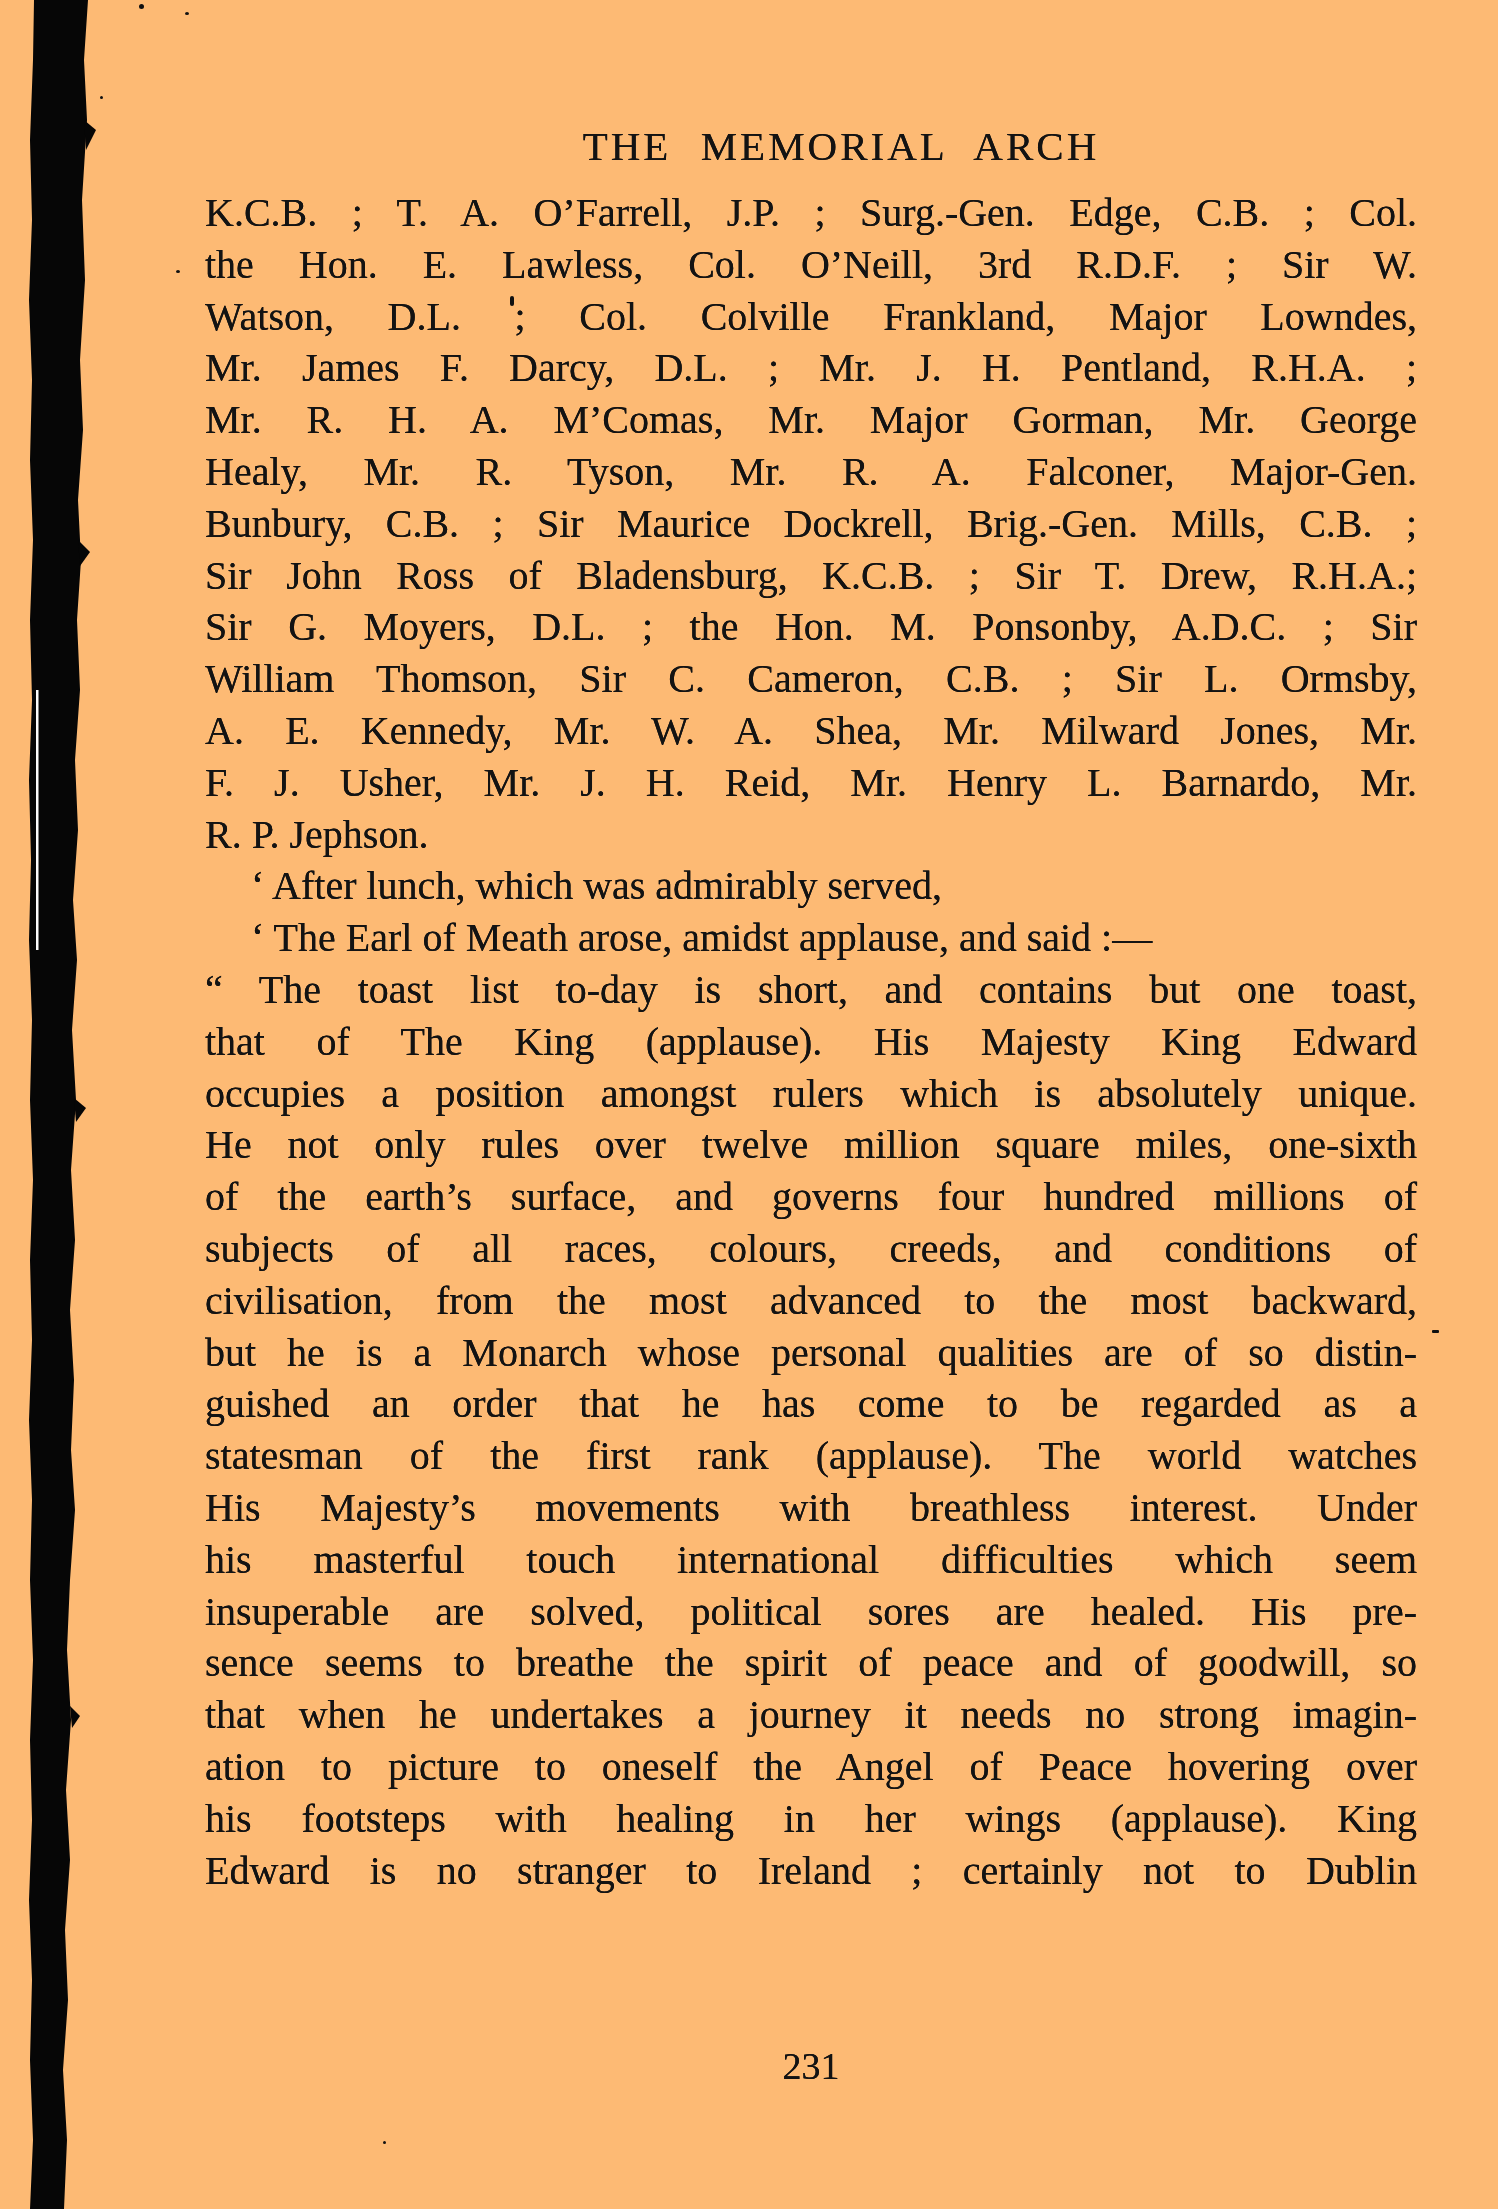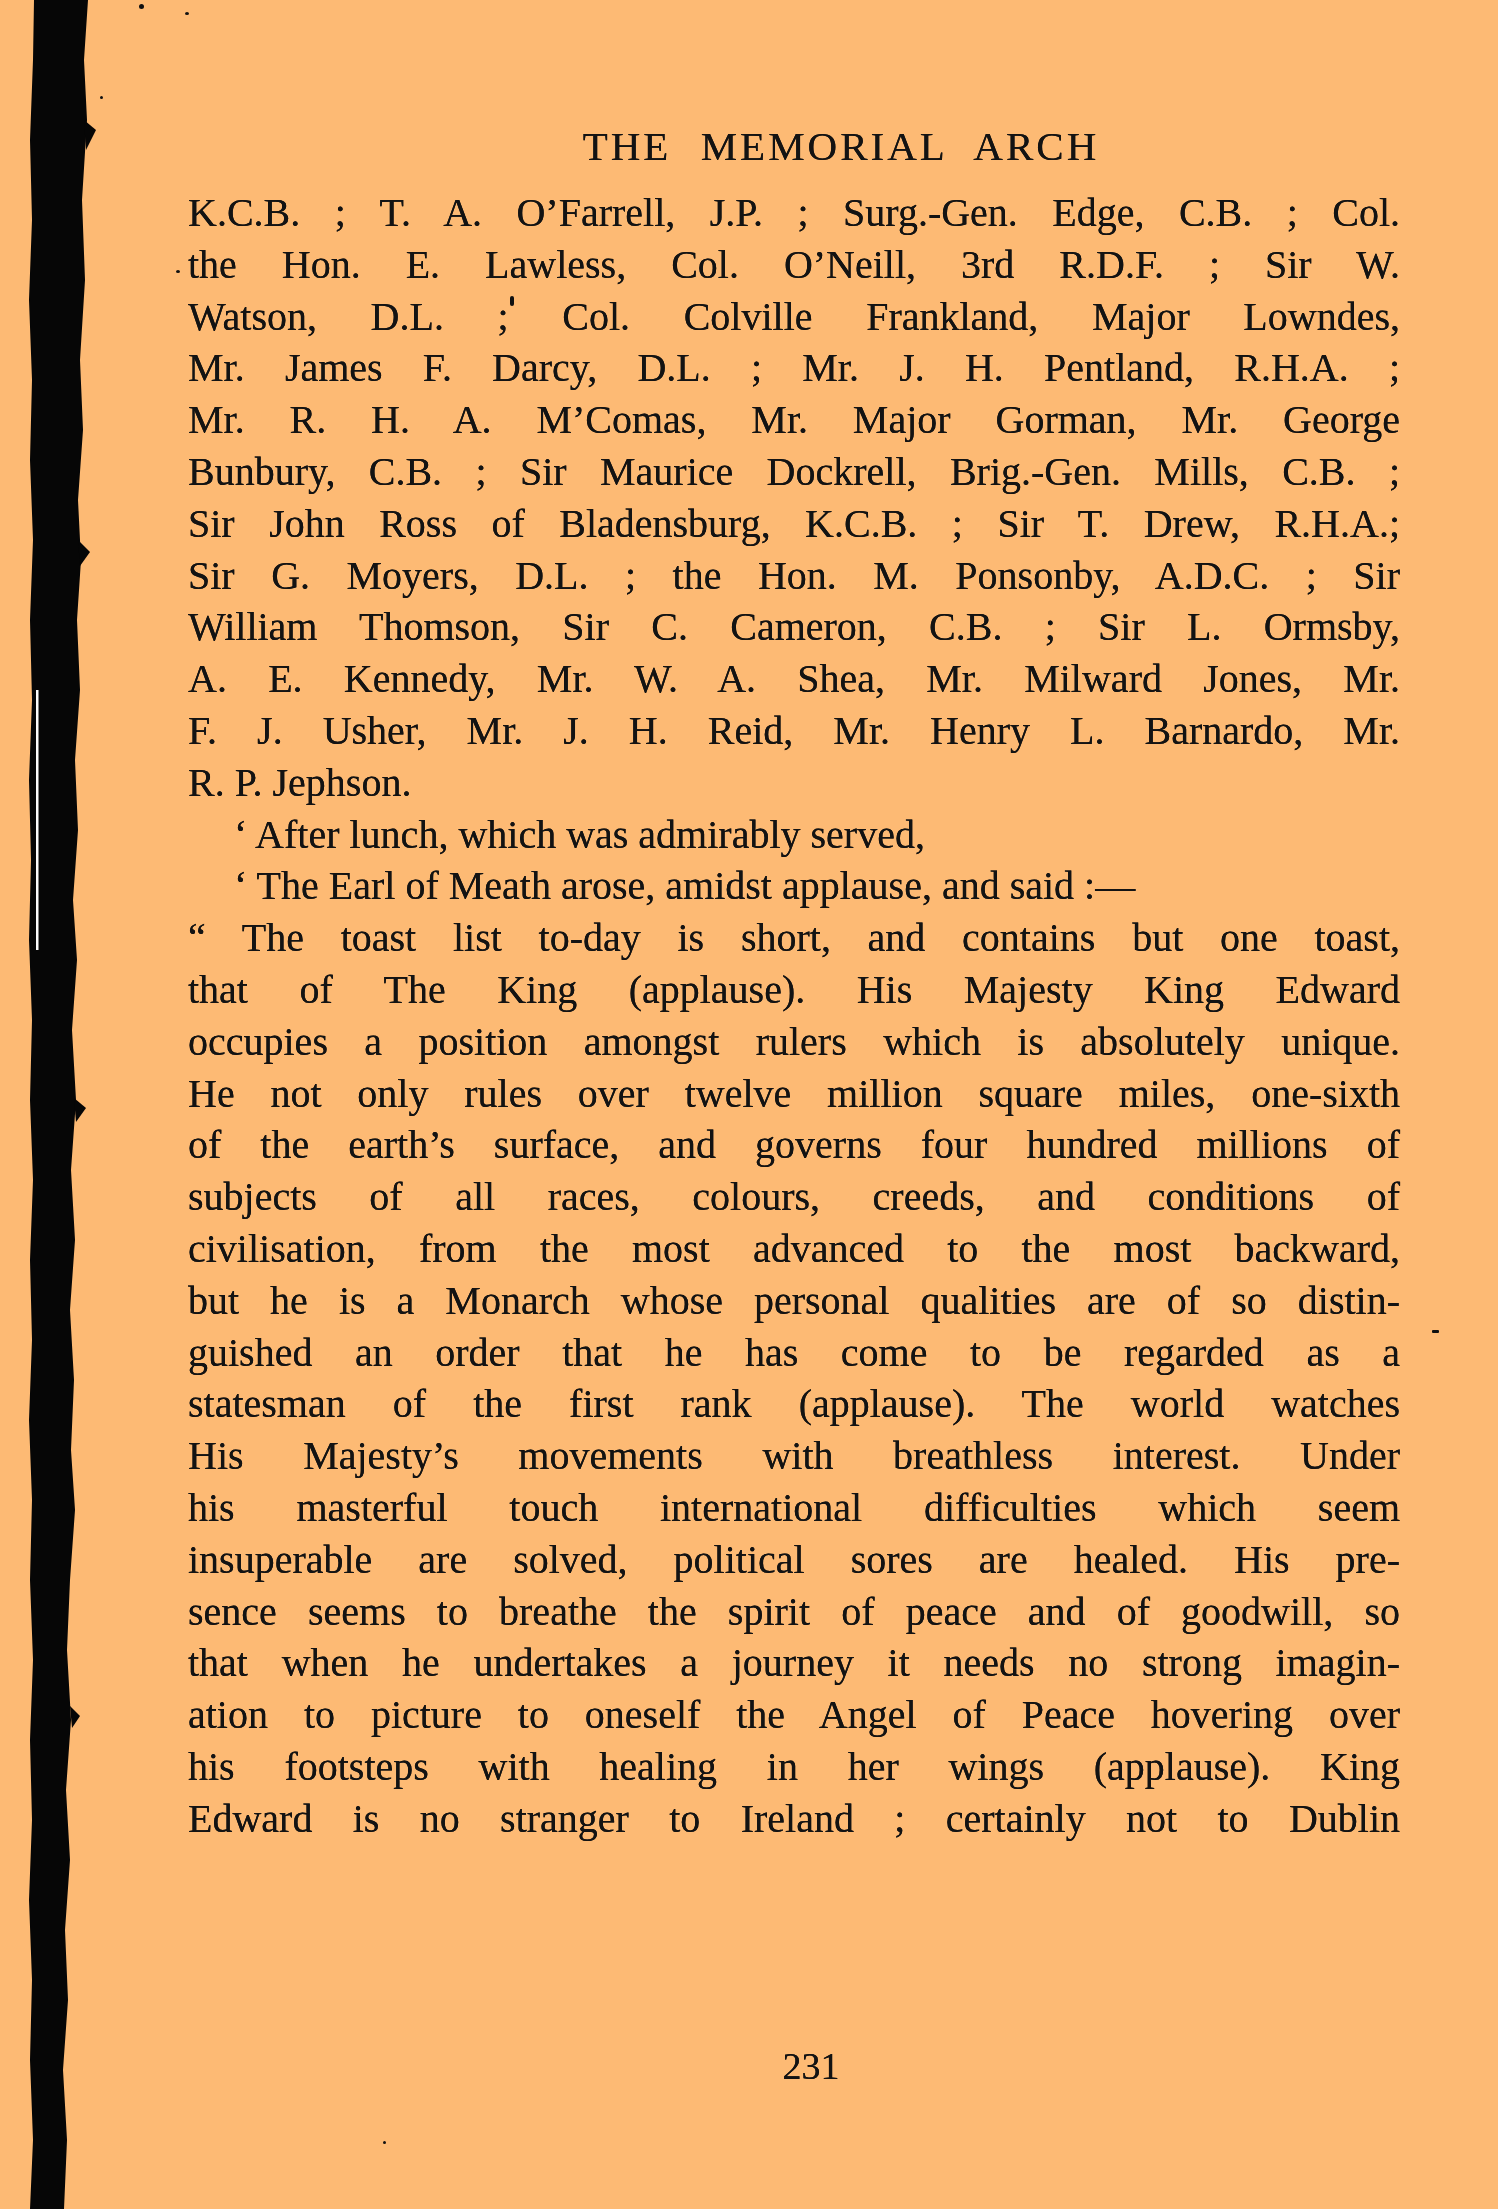--- a/index.html
+++ b/index.html
@@ -13,21 +13,21 @@
   }
   .scan-band{position:absolute;left:0;top:0;}
   .speck{position:absolute;background:#101010;border-radius:50%;}
   .page-title{
     position:absolute;left:205px;top:122px;width:1272px;
     text-align:center;font-size:41px;letter-spacing:3px;word-spacing:16px;
     white-space:nowrap;
     text-shadow:0 0 0.5px #131313;
   }
   .text-block{
-    position:absolute;left:188px;top:187px;width:1212px;
+    position:absolute;left:205px;top:187px;width:1212px;
   }
   .line{
     height:51.8px;line-height:51.8px;font-size:40px;
     text-shadow:0 0 0.5px #131313;
   }
   .just{text-align:justify;text-align-last:justify;}
   .indent{text-indent:46px;}
   .page-number{
     position:absolute;left:205px;top:2044px;width:1212px;
     text-align:center;font-size:38px;
@@ -64,20 +64,21 @@
   <div class="speck" style="left:383px;top:2141px;width:3px;height:3px;"></div>
 
   <div class="page-title">THE MEMORIAL ARCH</div>
 
   <div class="text-block">
       <div class="line just">K.C.B. ; T. A. O’Farrell, J.P. ; Surg.-Gen. Edge, C.B. ; Col.</div>
       <div class="line just">the Hon. E. Lawless, Col. O’Neill, 3rd R.D.F. ; Sir W.</div>
       <div class="line just">Watson, D.L. ; Col. Colville Frankland, Major Lowndes,</div>
       <div class="line just">Mr. James F. Darcy, D.L. ; Mr. J. H. Pentland, R.H.A. ;</div>
       <div class="line just">Mr. R. H. A. M’Comas, Mr. Major Gorman, Mr. George</div>
+      <div class="line just">Healy, Mr. R. Tyson, Mr. R. A. Falconer, Major-Gen.</div>
       <div class="line just">Bunbury, C.B. ; Sir Maurice Dockrell, Brig.-Gen. Mills, C.B. ;</div>
       <div class="line just">Sir John Ross of Bladensburg, K.C.B. ; Sir T. Drew, R.H.A.;</div>
       <div class="line just">Sir G. Moyers, D.L. ; the Hon. M. Ponsonby, A.D.C. ; Sir</div>
       <div class="line just">William Thomson, Sir C. Cameron, C.B. ; Sir L. Ormsby,</div>
       <div class="line just">A. E. Kennedy, Mr. W. A. Shea, Mr. Milward Jones, Mr.</div>
       <div class="line just">F. J. Usher, Mr. J. H. Reid, Mr. Henry L. Barnardo, Mr.</div>
       <div class="line">R. P. Jephson.</div>
       <div class="line indent">‘ After lunch, which was admirably served,</div>
       <div class="line indent">‘ The Earl of Meath arose, amidst applause, and said :—</div>
       <div class="line just">“ The toast list to-day is short, and contains but one toast,</div>

